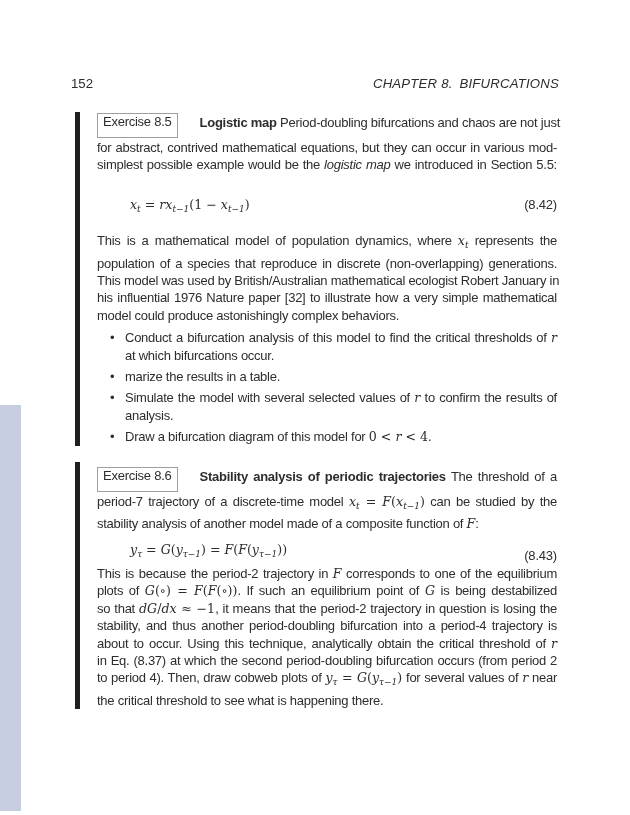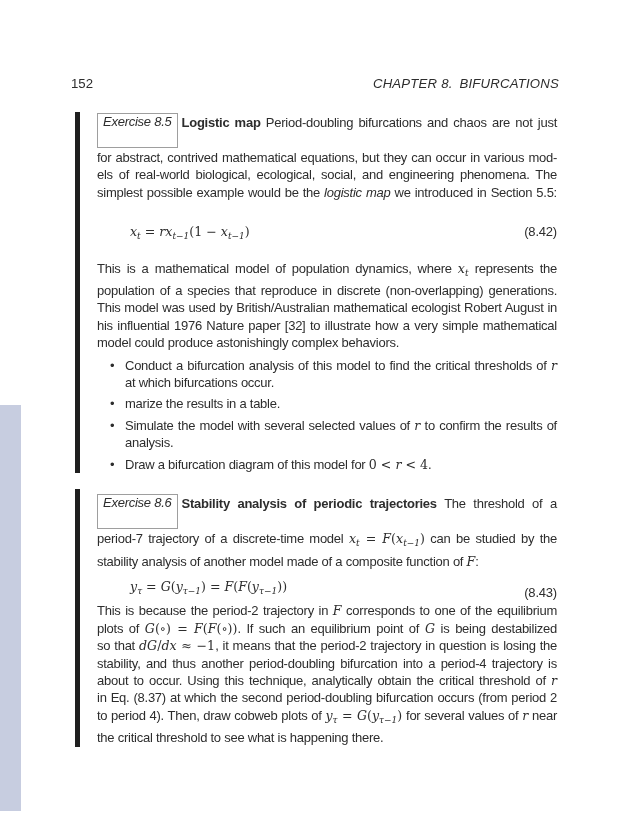--- a/index.html
+++ b/index.html
@@ -40,23 +40,22 @@
   
   .run-t{}
   .run-b{font-weight:bold;}
   .run-i{font-style:italic;}
   .run-m{font-family:"DejaVu Serif",serif;font-style:italic;font-size:12.6px;letter-spacing:0;}
   .run-r{font-family:"DejaVu Serif",serif;font-size:12.6px;letter-spacing:0;}
   .run-s{font-family:"DejaVu Serif",serif;font-style:italic;font-size:9px;letter-spacing:0;vertical-align:-3px;}
   .run-x{
     display:inline-block;
     border:1px solid #9e9e9e;
-    padding:0 5px 18px 5px;
-    margin-right:4px;
-    font-style:italic;
+    padding:0 5px 8px 5px;
+    margin-right:22px;
     line-height:15px;
     position:relative;top:-1px;
   }
   
   .eqrow{
     display:flex;justify-content:space-between;align-items:baseline;
     width:460px;
   }
   .eqrow .eq{margin-left:33px;flex:1;}
   .eqrow .eq .tline{font-size:13.2px;}
@@ -82,33 +81,32 @@
   <span>152</span>
   <span class="chap">CHAPTER 8. BIFURCATIONS</span>
 </header>
 
 <main class="content">
 
   <section class="exercise">
     <div>
         <div class="tline jst"><span class="run-x">Exercise 8.5</span><span class="run-b">Logistic map</span><span class="run-t"> Period-doubling bifurcations and chaos are not just</span></div>
         <div class="tline jst"><span class="run-t">for abstract, contrived mathematical equations, but they can occur in various mod-</span></div>
-        <div class="tline jst"><span class="run-t">els of real-world biological, ecological, social, and engineering phenomena. The</span></div>
         <div class="tline jst"><span class="run-t">simplest possible example would be the </span><span class="run-i">logistic map</span><span class="run-t"> we introduced in Section 5.5:</span></div>
       </div>
     <div class="eqrow eq842">
       <div class="eq">
           <div class="tline"><span class="run-m">x</span><span class="run-s">t</span><span class="run-r"> = </span><span class="run-m">rx</span><span class="run-s">t−1</span><span class="run-r">(1 − </span><span class="run-m">x</span><span class="run-s">t−1</span><span class="run-r">)</span></div>
         </div>
       <div class="eqnum">(8.42)</div>
     </div>
     <div>
         <div class="tline jst"><span class="run-t">This is a mathematical model of population dynamics, where </span><span class="run-m">x</span><span class="run-s">t</span><span class="run-t"> represents the</span></div>
         <div class="tline jst"><span class="run-t">population of a species that reproduce in discrete (non-overlapping) generations.</span></div>
-        <div class="tline jst"><span class="run-t">This model was used by British/Australian mathematical ecologist Robert August in</span></div>
+        <div class="tline jst"><span class="run-t">This model was used by British/Australian mathematical ecologist Robert January in</span></div>
         <div class="tline jst"><span class="run-t">his influential 1976 Nature paper [32] to illustrate how a very simple mathematical</span></div>
         <div class="tline"><span class="run-t">model could produce astonishingly complex behaviors.</span></div>
       </div>
     <ul class="bullets">
       <li>
           <div class="tline jst"><span class="run-t">Conduct a bifurcation analysis of this model to find the critical thresholds of </span><span class="run-m">r</span></div>
           <div class="tline"><span class="run-t">at which bifurcations occur.</span></div>
         </li>
       <li>
           <div class="tline"><span class="run-t">marize the results in a table.</span></div>

